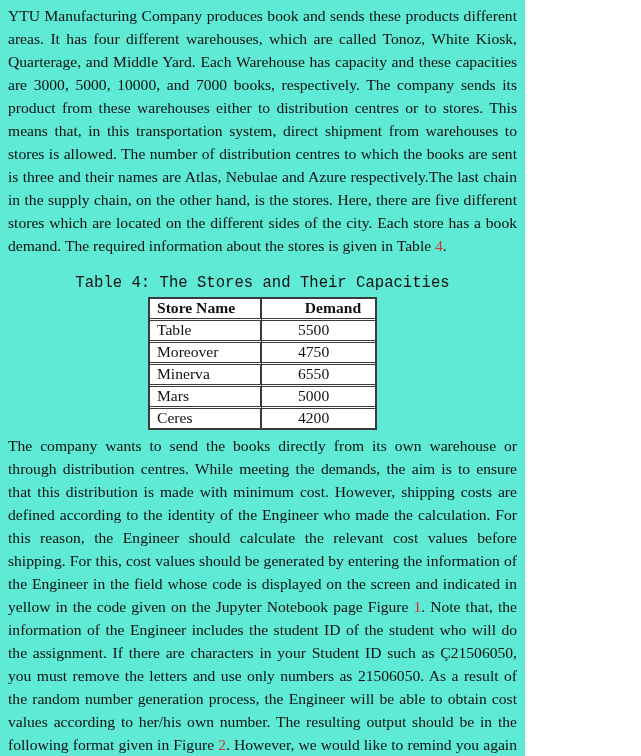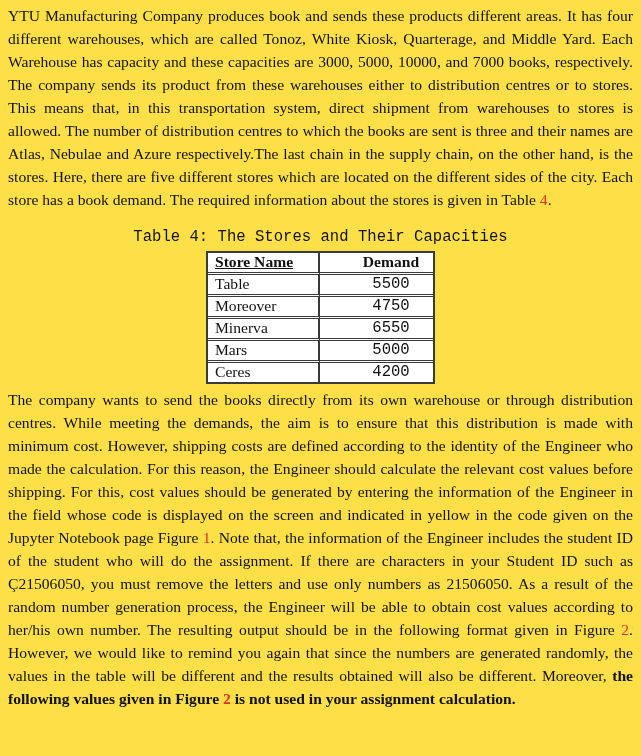--- a/index.html
+++ b/index.html
@@ -3,25 +3,25 @@
 <meta charset="utf-8">
 <style>
   :root {
     --link-color: #e0312e;
     --text-color: #111111;
     --table-border: #3a3a3a;
   }
   html, body { margin: 0; padding: 0; background: #ffffff; }
   .page {
     position: relative;
-    width: 641px;
+    width: 525px;
     height: 756px;
     box-sizing: border-box;
     padding: 4px 8px 0 8px;
-    background: #fde047;
+    background: #5eead4;
     font-family: "Liberation Serif", "DejaVu Serif", serif;
     font-size: 15.6px;
     line-height: 23px;
     color: var(--text-color);
     text-align: justify;
     overflow: hidden;
   }
   p { margin: 0; }
   .ref { color: var(--link-color); }
   .bold { font-weight: bold; }
@@ -40,22 +40,22 @@
   }
   .stores th, .stores td {
     font-size: 15.6px;
     line-height: 16px;
     padding: 1px 7px 2px 7px;
     white-space: nowrap;
   }
   .stores .col-name  { width: 96px; text-align: left; }
   .stores .col-demand { width: 70px; padding-left: 36px; }
   .stores th.col-demand { text-align: center; font-weight: bold; }
-  .stores th.col-name { font-weight: bold; text-decoration: underline; }
-  .stores td.col-demand { text-align: center; font-family: Liberation Mono, monospace; }
+  .stores th.col-name { font-weight: bold; }
+  .stores td.col-demand { text-align: left; }
   .stores .divide { border-right: 2px solid var(--table-border); }
   .stores tr.ruled th, .stores tr.ruled td { border-bottom: 3px double var(--table-border); }
   .p2 { margin-top: 4px; }
 </style>
 </head>
 <body>
 
 <div class="page">
 
   <p><span>YTU Manufacturing Company produces book and sends these products different areas. It has four different warehouses, which are called Tonoz, White Kiosk, Quarterage, and Middle Yard. Each Warehouse has capacity and these capacities are 3000, 5000, 10000, and 7000 books, respectively. The company sends its product from these warehouses either to distribution centres or to stores. This means that, in this transportation system, direct shipment from warehouses to stores is allowed. The number of distribution centres to which the books are sent is three and their names are Atlas, Nebulae and Azure respectively.The last chain in the supply chain, on the other hand, is the stores. Here, there are five different stores which are located on the different sides of the city. Each store has a book demand. The required information about the stores is given in Table </span><span class="ref">4</span><span>.</span></p>

